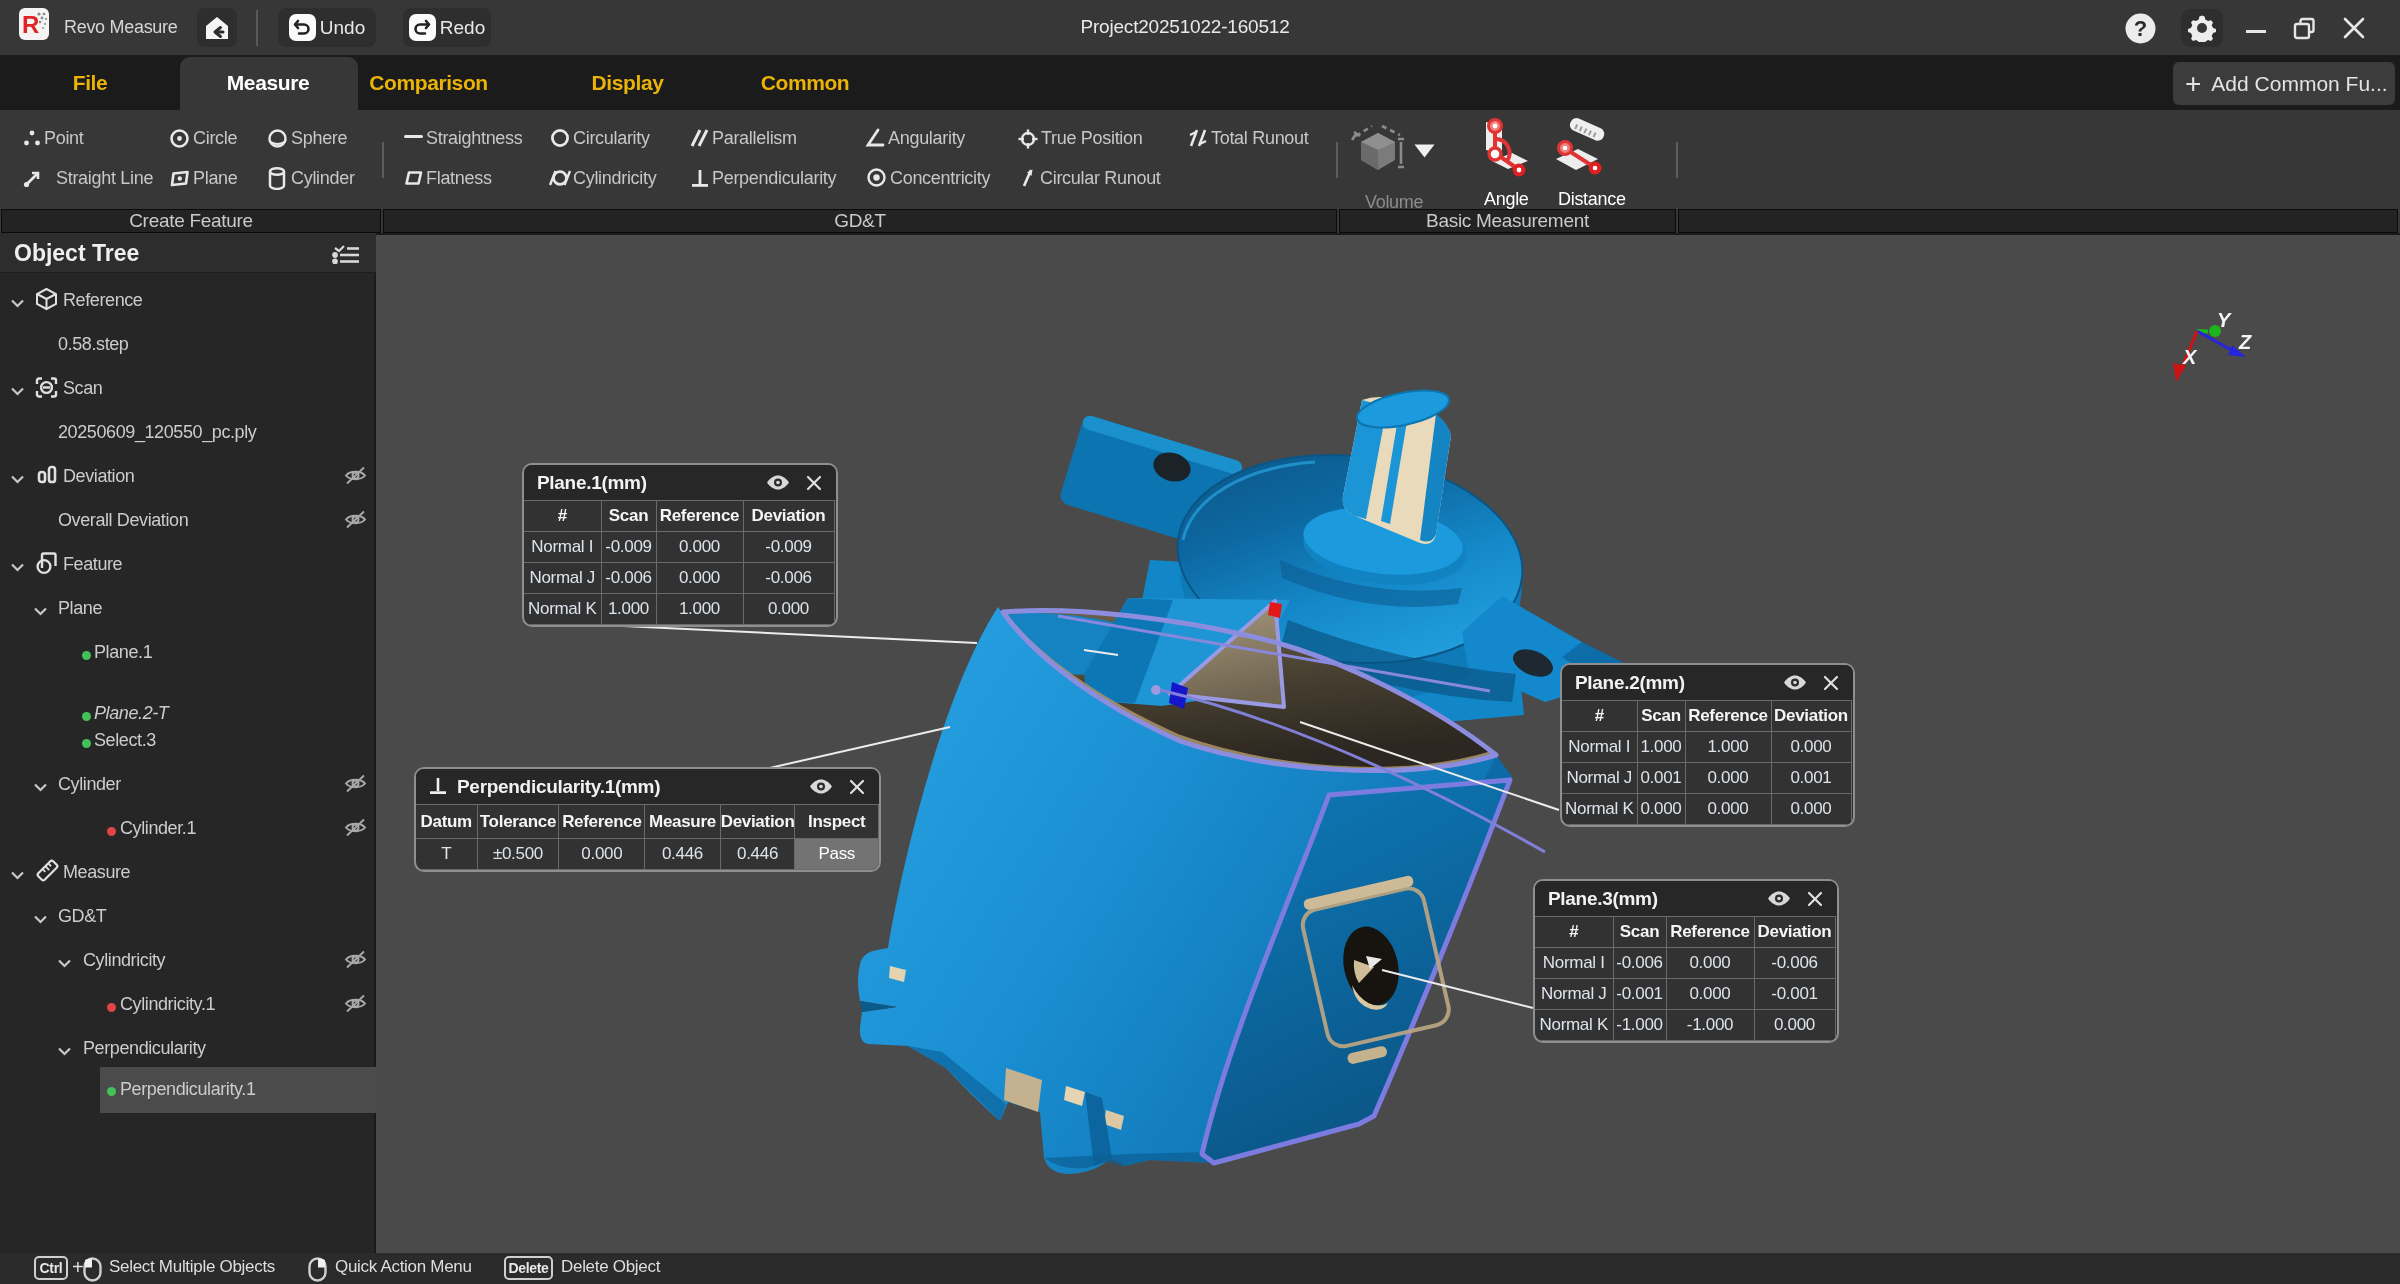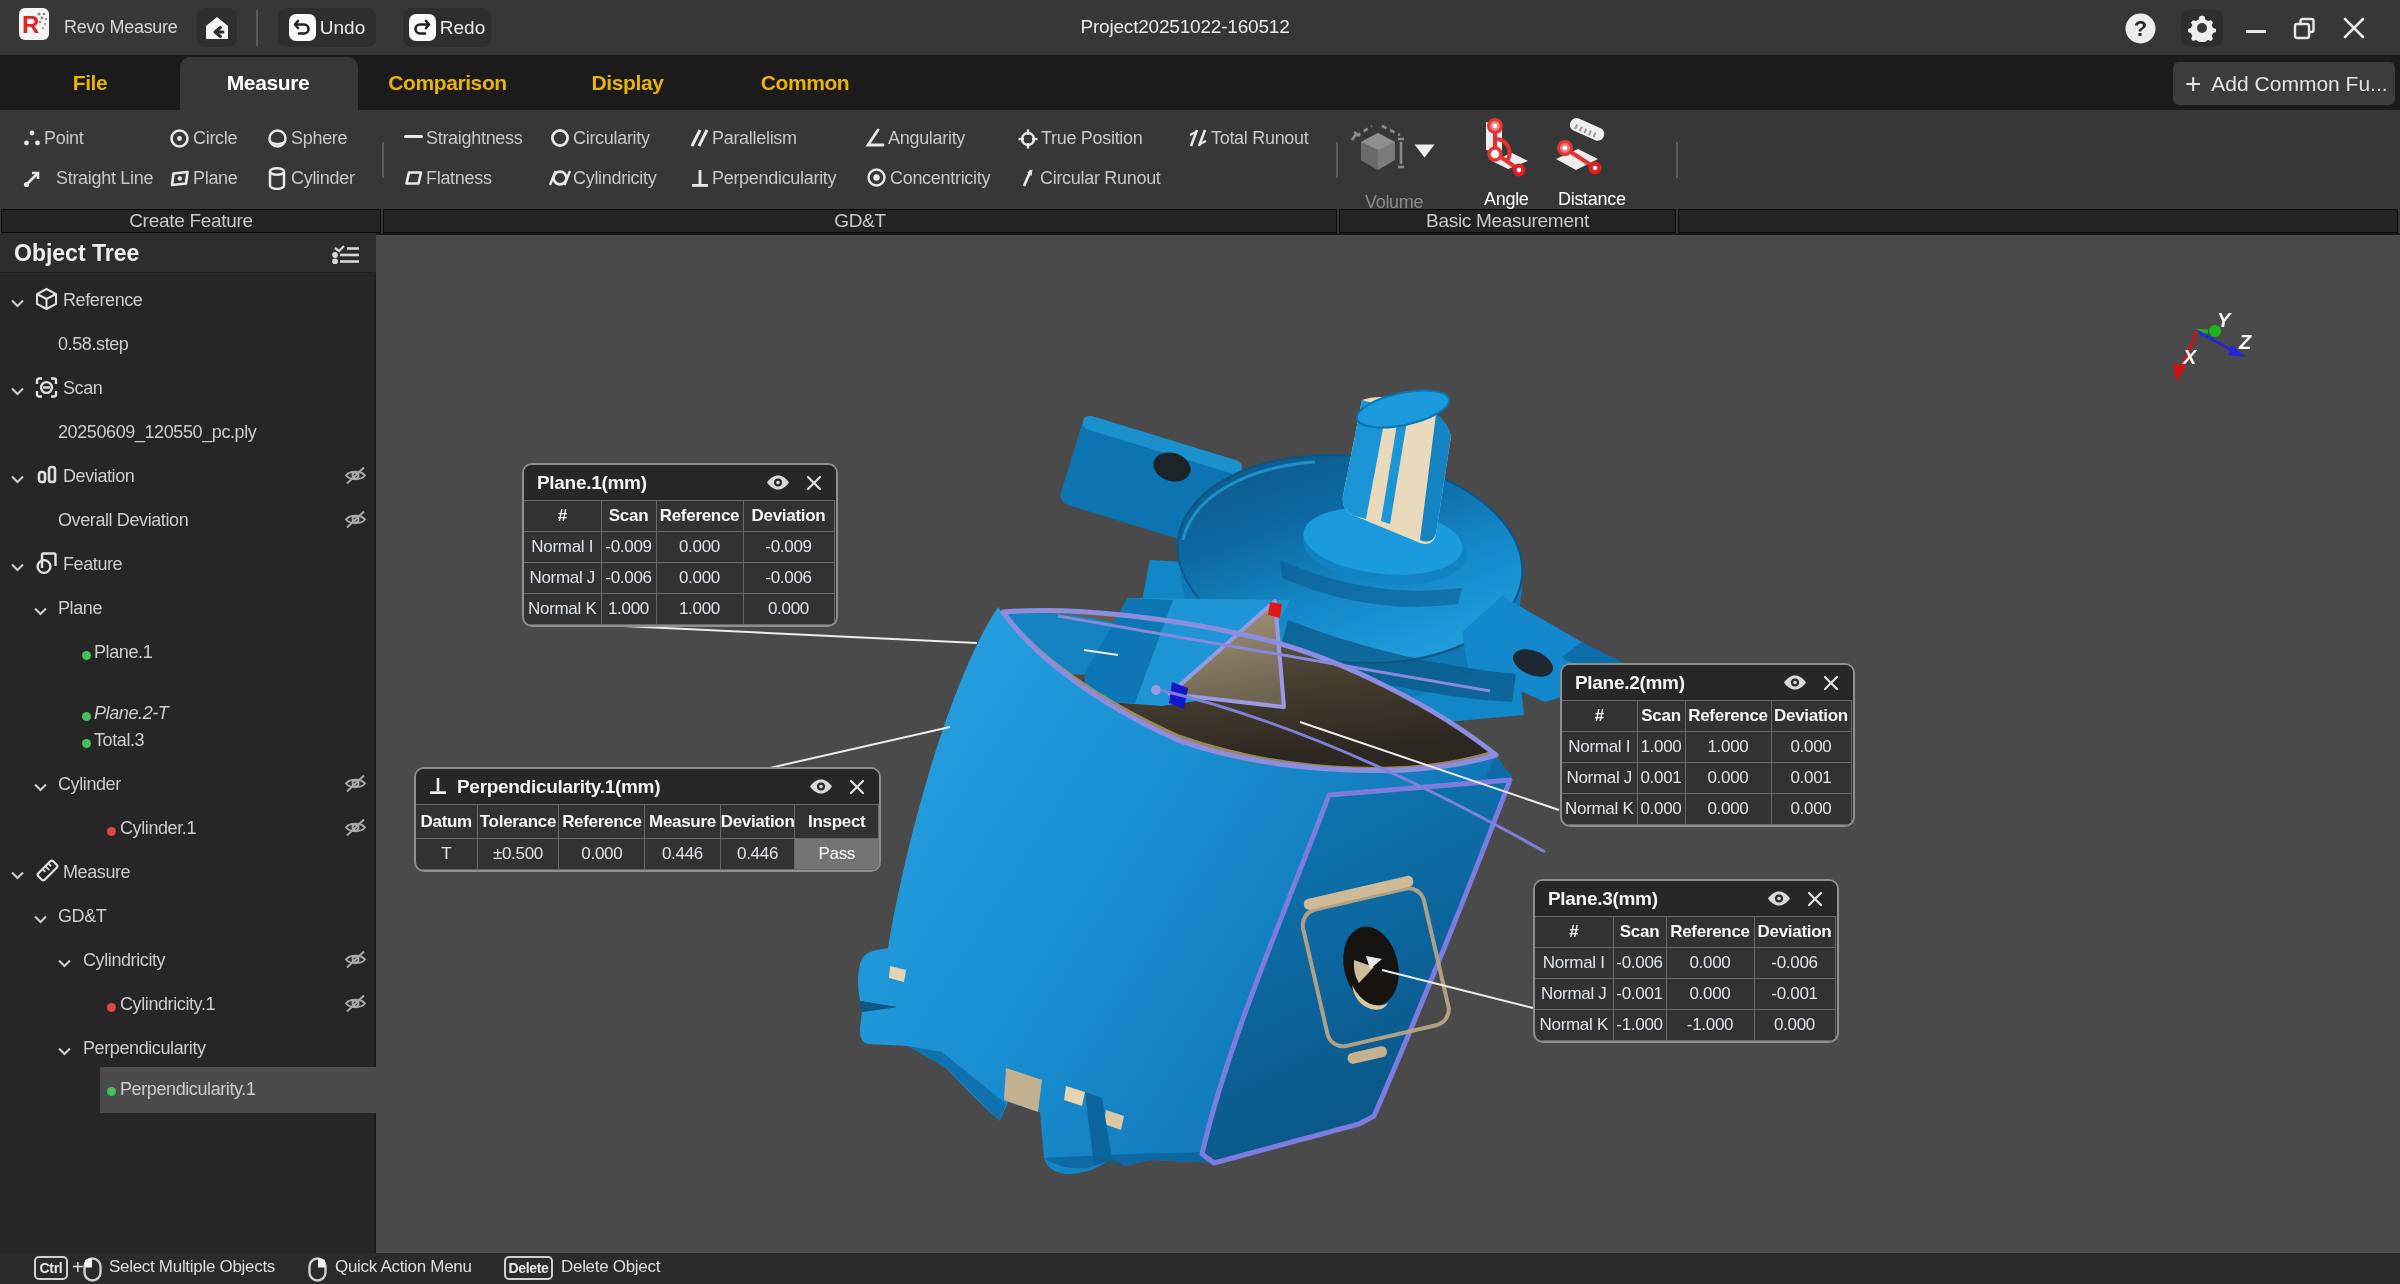--- a/index.html
+++ b/index.html
@@ -106,21 +106,21 @@
         </svg></div>
   <div style="position:absolute;left:2342px;top:16px;"><svg width="24" height="24" viewBox="0 0 24 24" stroke="#e6e6e6" stroke-width="2.6" stroke-linecap="round">
           <line x1="3" y1="3" x2="21" y2="21"></line>
           <line x1="21" y1="3" x2="3" y2="21"></line>
         </svg></div>
 </div>
 <div id="tabbar"></div>
 <div id="tabactive"></div>
 <div class="tab" style="left:50px;width:80px;">File</div>
 <div class="tab" style="left:218px;width:100px;color:#fff;">Measure</div>
-<div class="tab" style="left:385px;width:125px;">Comparison</div>
+<div class="tab" style="left:366px;width:125px;">Comparison</div>
 <div class="tab" style="left:585px;width:85px;">Display</div>
 <div class="tab" style="left:760px;width:90px;">Common</div>
 <div style="position:absolute;left:2173px;top:62px;width:222px;height:43px;background:#3c3c3c;border-radius:6px;color:#e3e3e3;font-size:21px;display:flex;align-items:center;"><span style="font-size:28px;font-weight:400;margin:0 10px 0 12px;">+</span>Add Common Fu...</div>
 <div id="toolbar">
 
   <svg class="ticon" style="left:22px;top:18px;" width="20" height="20" viewBox="0 0 20 20" fill="#e8e8e8">
         <circle cx="10" cy="5" r="2.4"></circle>
         <circle cx="4.5" cy="15" r="2.4"></circle>
         <circle cx="15.5" cy="15" r="2.4"></circle>
       </svg>
@@ -362,21 +362,21 @@
   <div class="trow" style="top:399px;">
         <span class="dot" style="left:82px;background:#42c158;"></span>
         <span class="txt" style="left:94px;">Plane.1</span>
       </div>
   <div class="trow" style="top:460px;font-style:italic;">
         <span class="dot" style="left:82px;background:#42c158;"></span>
         <span class="txt" style="left:94px;">Plane.2-T</span>
       </div>
   <div class="trow" style="top:487px;">
         <span class="dot" style="left:82px;background:#42c158;"></span>
-        <span class="txt" style="left:94px;">Total.3</span>
+        <span class="txt" style="left:94px;">Select.3</span>
       </div>
   <div class="trow" style="top:531px;">
     <svg class="chev" style="left:33px;" viewBox="0 0 15 15">
           <path d="M2 4.5 L7.5 10 L13 4.5" stroke="#c8c8c8" stroke-width="2.2" fill="none"></path>
         </svg>
     <span class="txt" style="left:58px;">Cylinder</span>
     <svg class="eyeoff" width="23" height="21" viewBox="0 0 23 21">
           <g stroke="#a9a9a9" stroke-width="2" fill="none">
             <path d="M2 10.5 C6 5.5 17 5.5 21 10.5 C17 15.5 6 15.5 2 10.5 Z"></path>
             <circle cx="11.5" cy="10.5" r="3"></circle>

